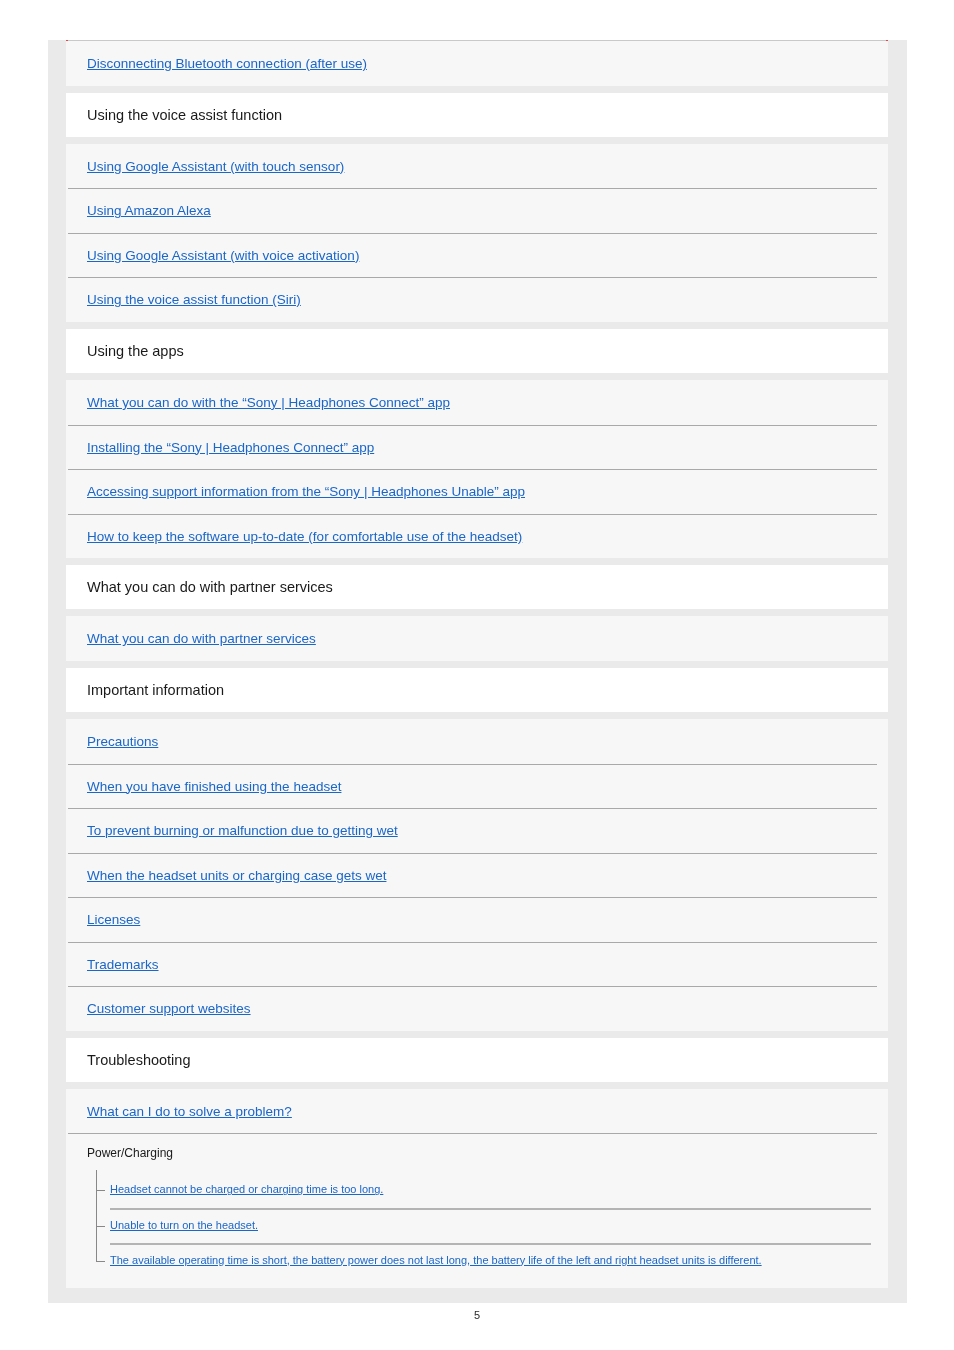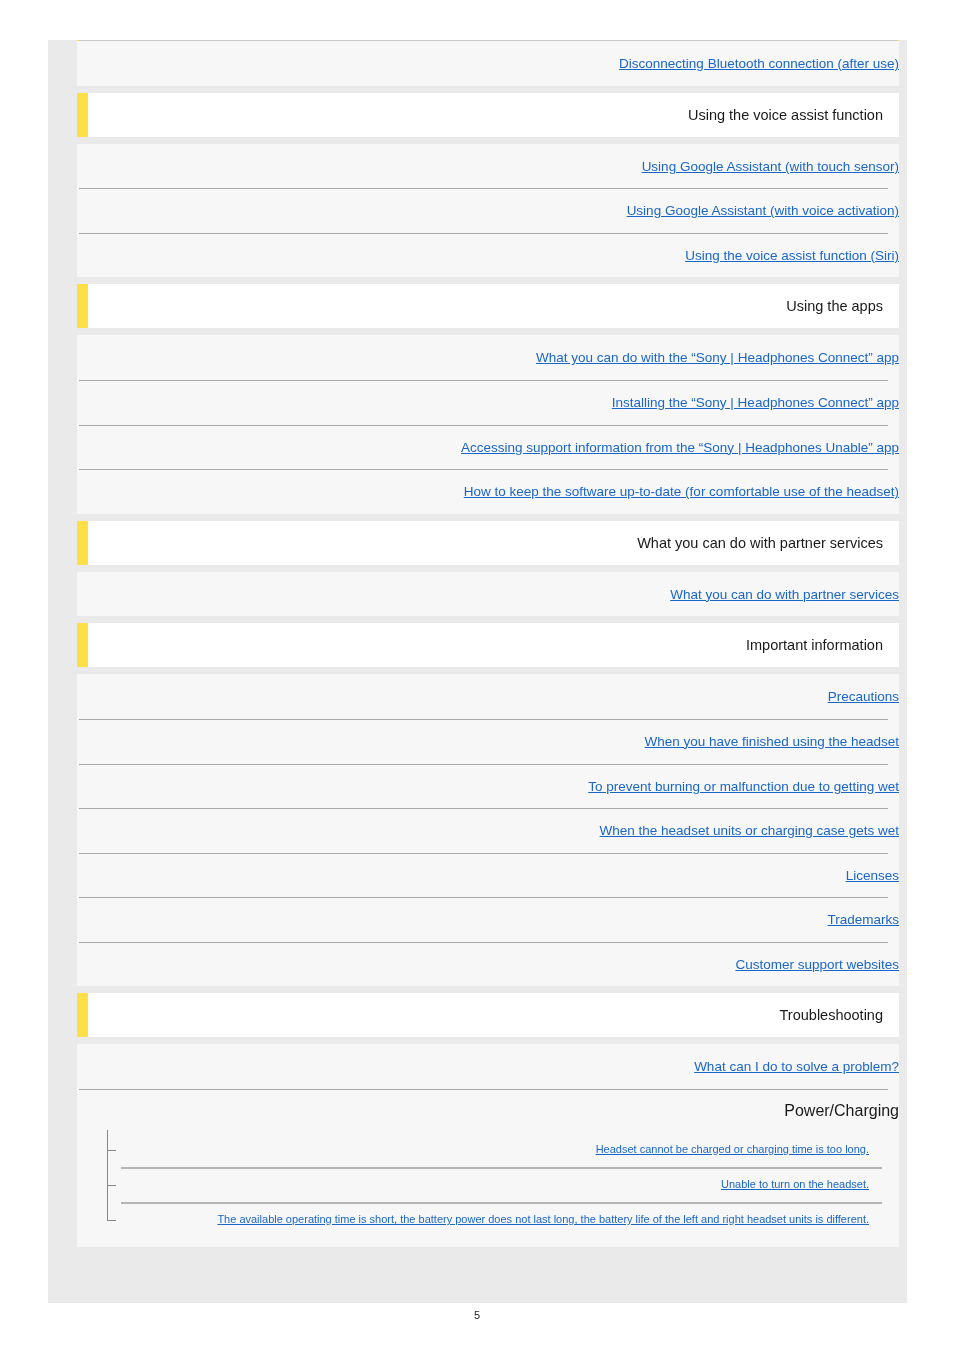--- a/index.html
+++ b/index.html
@@ -19,41 +19,39 @@
     position: absolute;
     left: 48px; top: 40px;
     width: 859px;
     height: 1263px;
     background: #eaeaea;
   }
 
   
   #toc {
     position: absolute;
-    left: 77px; top: 40px;
+    left: 66px; top: 40px;
     width: 822px;
-    background: #fde047;
+    background: #ef4444;
     padding: 0;
-    text-align: right;
   }
 
   .toc-top-rule {
     height: 1px;
     background: #c9c9c9;
     margin: 0 2px 0 2px;
   }
 
   
   .section-head {
     background: #ffffff;
     padding: 13px 16px 13px 21px;
     font-size: 14.5px;
     color: #1a1a1a;
     line-height: 1.25;
-    margin-left: 11px;
   }
   .section-gap {
     height: 7px;
     background: #eaeaea;
   }
 
   
   .link-group {
     background: #f7f7f7;
     padding: 0;
@@ -75,21 +73,21 @@
     text-decoration: underline;
     font-size: 13.5px;
     line-height: 1.3;
     cursor: pointer;
   }
 
   
   .sub-head {
     background: #f7f7f7;
     padding: 13px 0 6px 21px;
-    font-size: 16px;
+    font-size: 12px;
     color: #1a1a1a;
     position: relative;
   }
   .sub-head::before {
     content: "";
     position: absolute;
     left: 2px; right: 11px; top: 0;
     height: 1px;
     background: #a9a9a9;
   }
@@ -153,20 +151,21 @@
   <div class="toc-top-rule"></div>
   <div id="toc-body">
       <div class="link-group">
         <div class="link-row"><a class="toc-link">Disconnecting Bluetooth connection (after use)</a></div>
       </div>
       <div class="section-gap"></div>
       <div class="section-head">Using the voice assist function</div>
       <div class="section-gap"></div>
       <div class="link-group">
         <div class="link-row"><a class="toc-link">Using Google Assistant (with touch sensor)</a></div>
+        <div class="link-row"><a class="toc-link">Using Amazon Alexa</a></div>
         <div class="link-row"><a class="toc-link">Using Google Assistant (with voice activation)</a></div>
         <div class="link-row"><a class="toc-link">Using the voice assist function (Siri)</a></div>
       </div>
       <div class="section-gap"></div>
       <div class="section-head">Using the apps</div>
       <div class="section-gap"></div>
       <div class="link-group">
         <div class="link-row"><a class="toc-link">What you can do with the “Sony | Headphones Connect” app</a></div>
         <div class="link-row"><a class="toc-link">Installing the “Sony | Headphones Connect” app</a></div>
         <div class="link-row"><a class="toc-link">Accessing support information from the “Sony | Headphones Unable” app</a></div>

